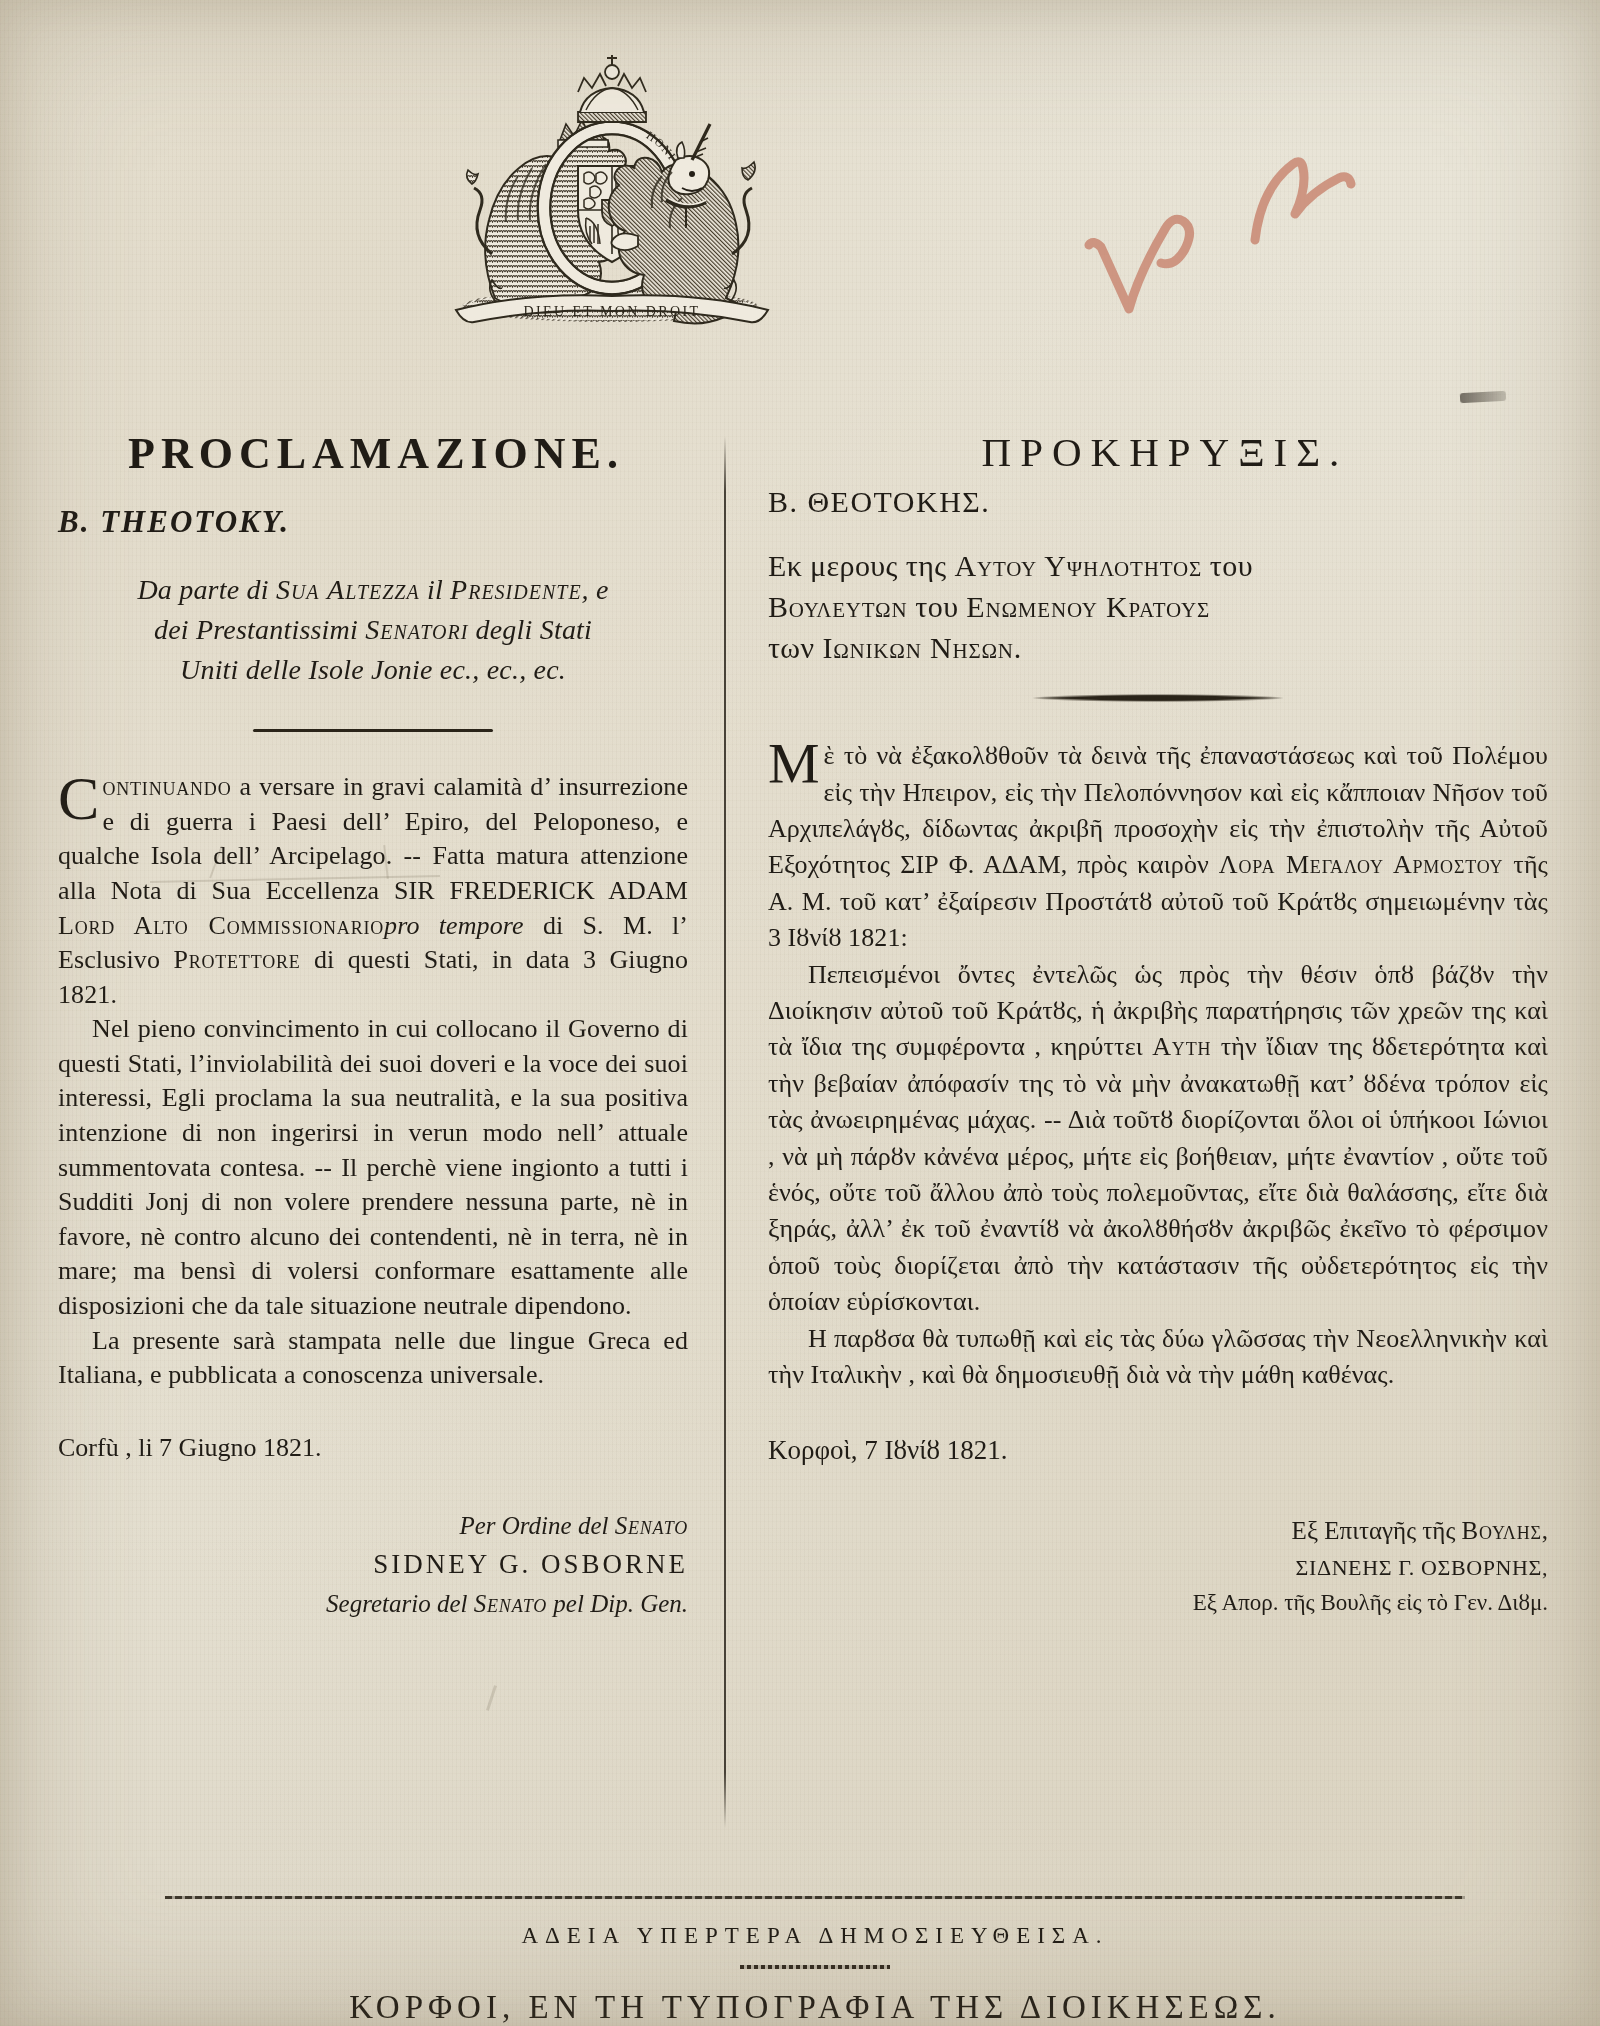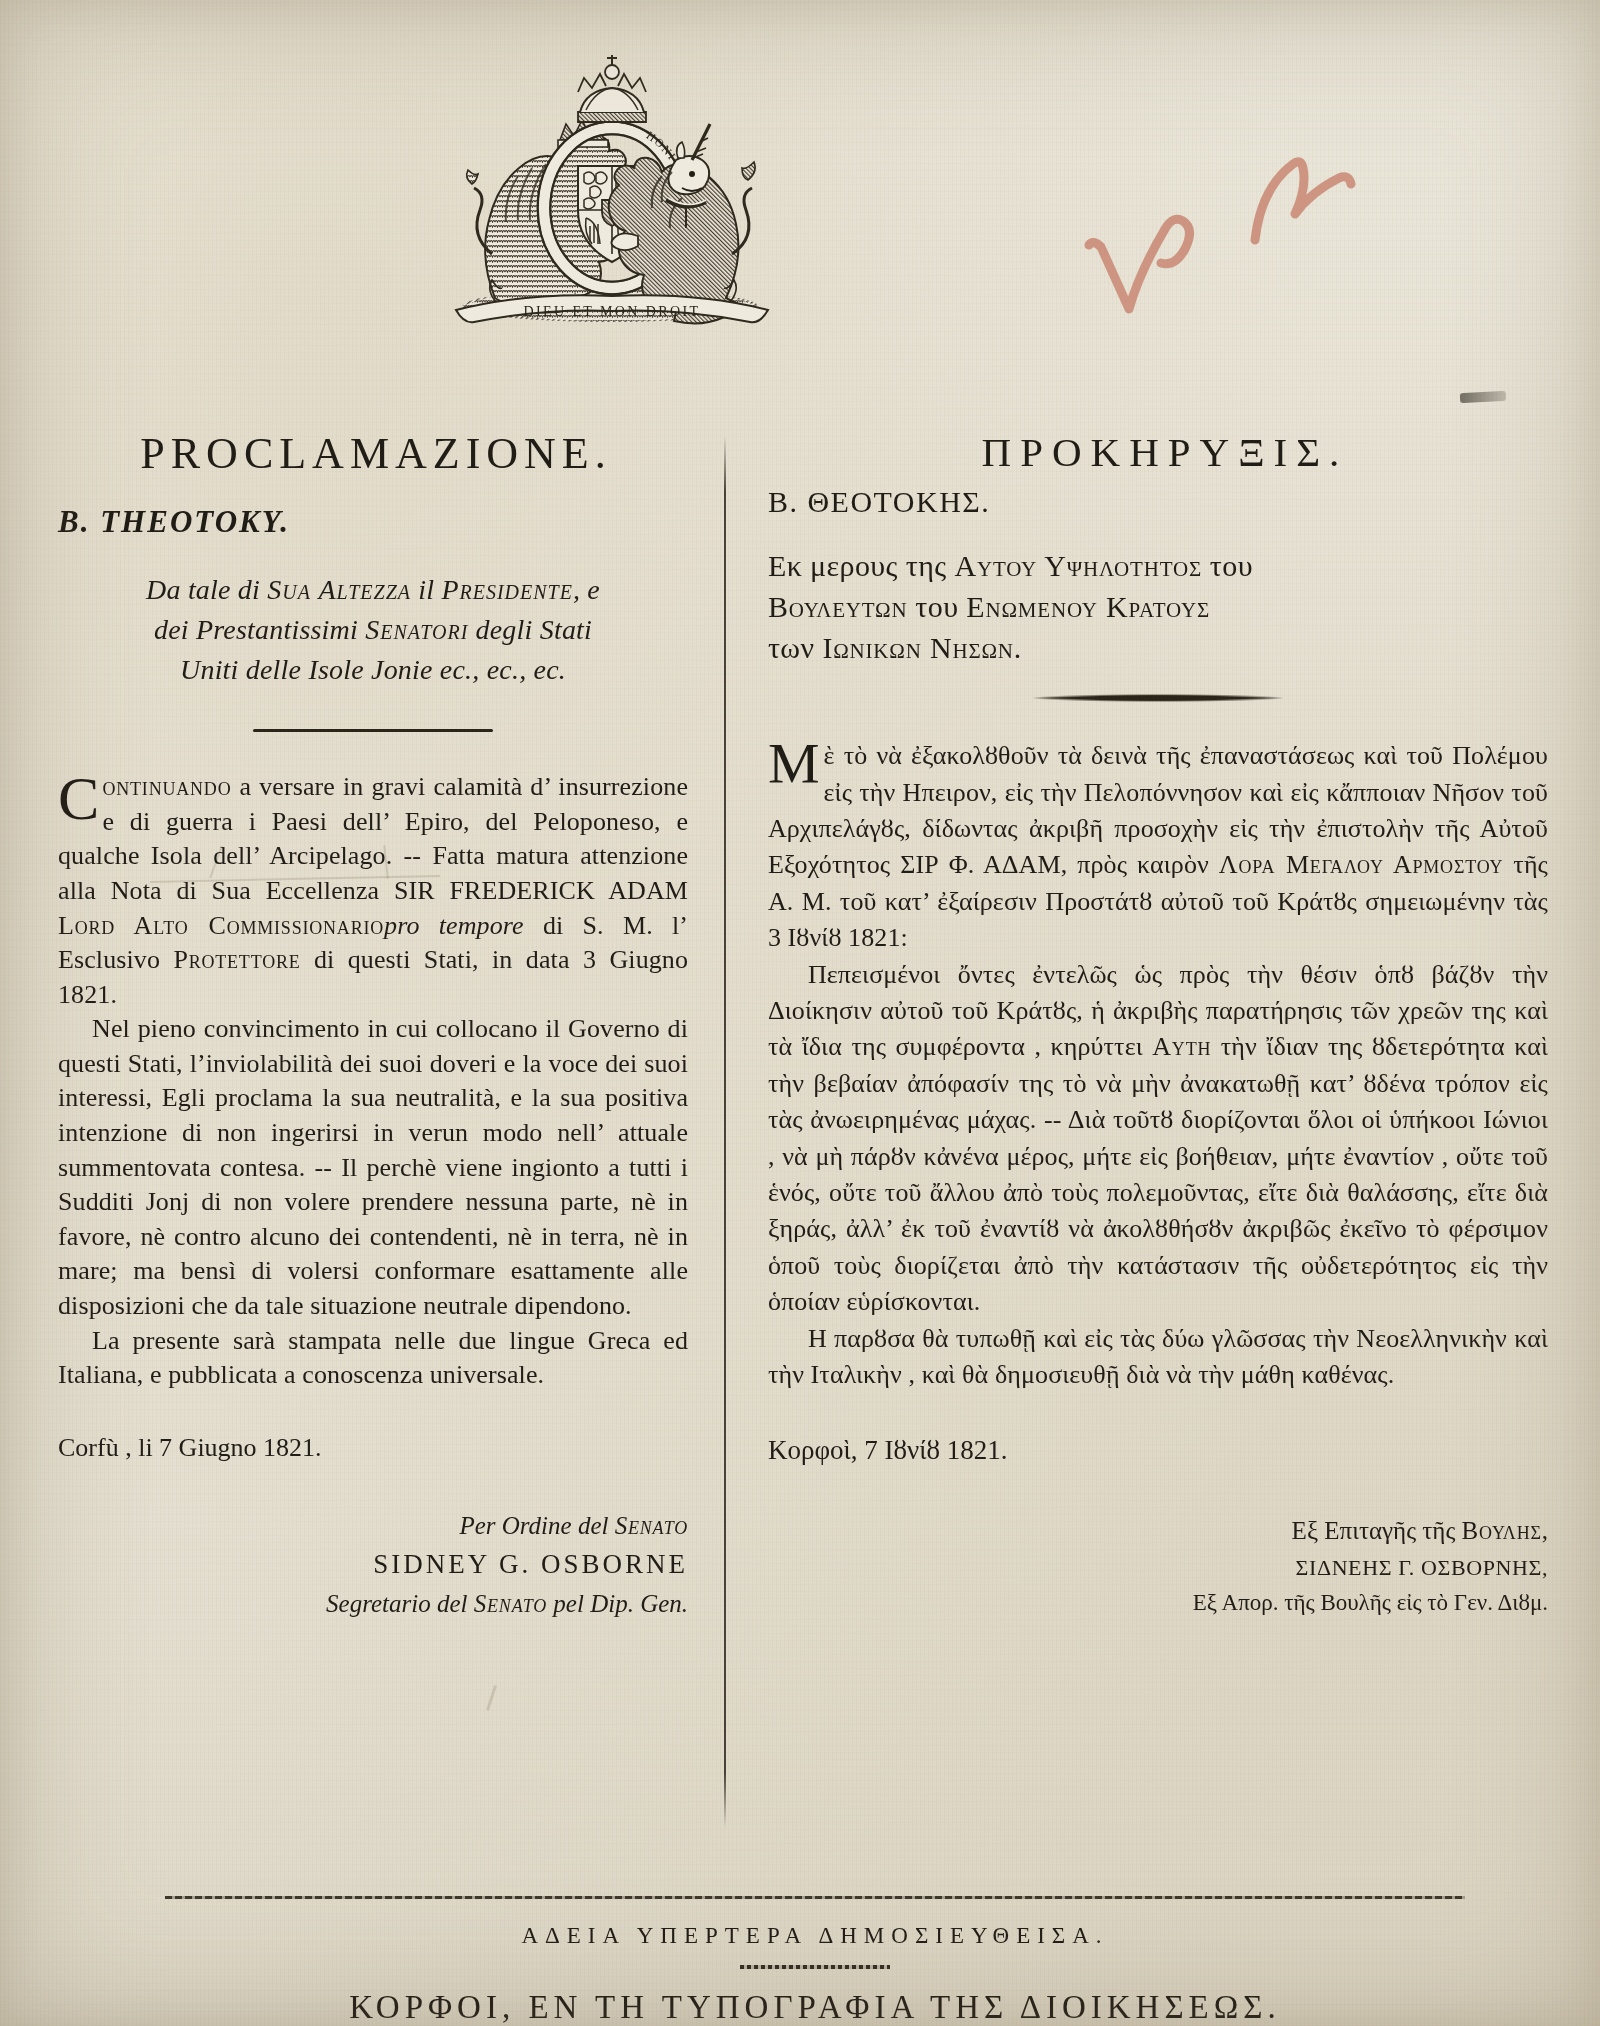--- a/index.html
+++ b/index.html
@@ -83,21 +83,21 @@
     display: flex;
   }
   .col-left  { width: 770px; padding: 0 36px 0 58px; box-sizing: border-box; position: relative; }
   .col-rule  { width: 2px; background: linear-gradient(180deg, rgba(60,52,40,0) 0%, rgba(45,39,30,.85) 4%, rgba(45,39,30,.85) 96%, rgba(60,52,40,0) 100%); margin-top: 4px; height: 1392px; }
   .col-right { width: 931px; padding: 0 52px 0 42px; box-sizing: border-box; position: relative; }
 
   
   h1.title-it {
     margin: 0;
     font-size: 44px;
-    font-weight: 400;
+    font-weight: 700;
     letter-spacing: 6px;
     text-align: center;
     padding-left: 6px;
     line-height: 1;
     font-family: "Liberation Serif", "DejaVu Serif", serif;
   }
   .name-it {
     margin: 28px 0 0 0;
     font-size: 31px;
     font-style: italic;
@@ -391,21 +391,21 @@
   <div class="smudge"></div>
 
   <div class="columns">
 
     <div class="col-left">
       <h1 class="title-it">PROCLAMAZIONE.</h1>
       <div class="name-it">B. THEOTOKY.</div>
 
       <div class="subtitle-it">
         <div>
-          <span>Da tale di </span><span class="sc">Sua Altezza</span><span> il </span><span class="sc">Presidente</span><span>, e</span>
+          <span>Da parte di </span><span class="sc">Sua Altezza</span><span> il </span><span class="sc">Presidente</span><span>, e</span>
         </div>
         <div>
           <span>dei Prestantissimi </span><span class="sc">Senatori</span><span> degli Stati</span>
         </div>
         <div>Uniti delle Isole Jonie ec., ec., ec.</div>
       </div>
 
       <div class="rule-short"></div>
 
       <div class="body-it">

